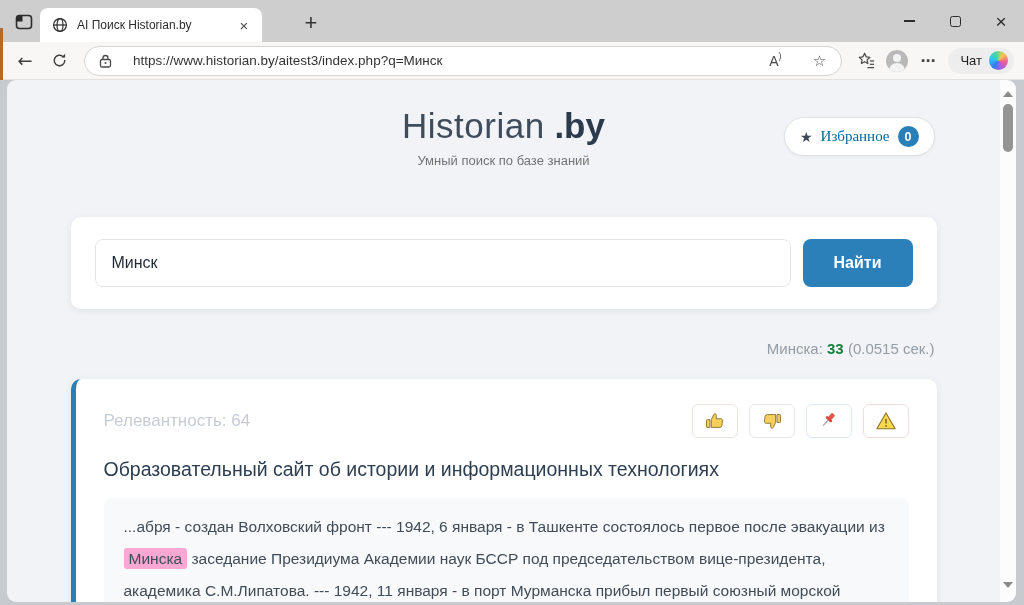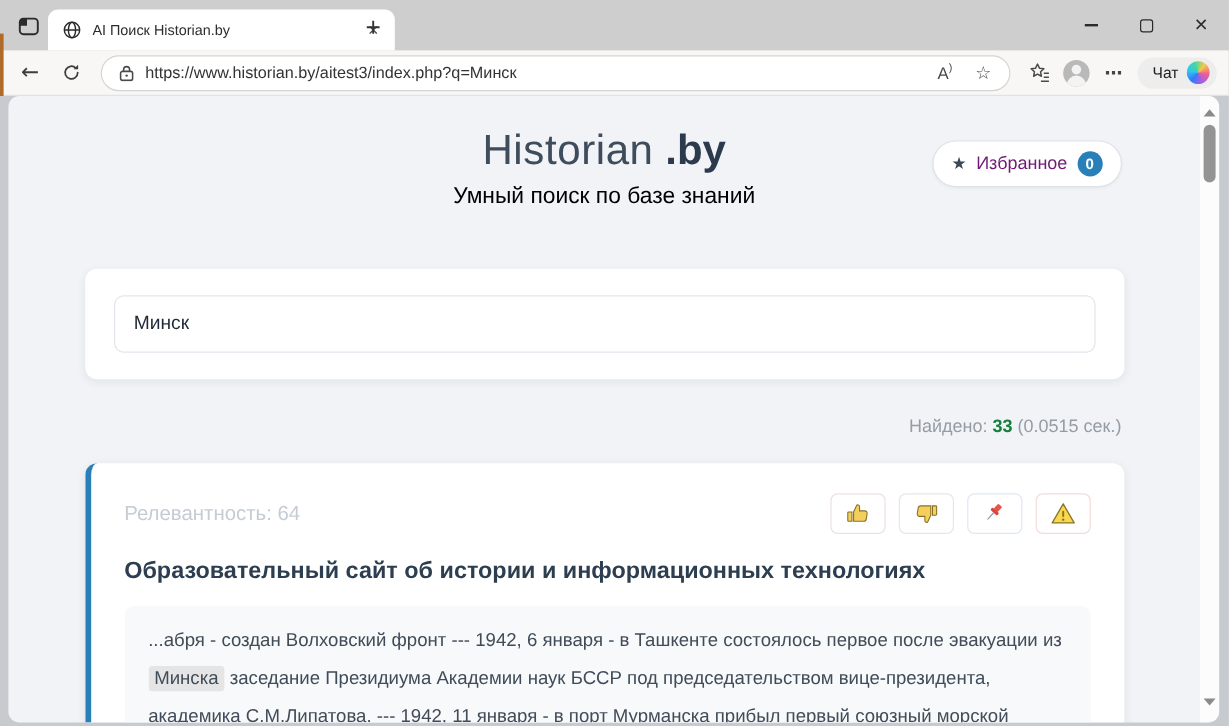--- a/index.html
+++ b/index.html
@@ -3,33 +3,33 @@
 <meta charset="utf-8">
 <style>
   * { margin:0; padding:0; box-sizing:border-box; }
   html,body { width:1024px; height:605px; overflow:hidden; }
   body { font-family:"Liberation Sans","DejaVu Sans",sans-serif; background:#cfcfcf; position:relative; }
 
   
   .tabstrip { position:absolute; top:0; left:0; width:1024px; height:42px; background:#cecece; }
   .edge-sliver { position:absolute; left:0; top:28px; width:3px; height:52px; background:#b06a2a; z-index:5; }
   .tab-actions { position:absolute; left:12px; top:10px; width:24px; height:24px; display:flex; align-items:center; justify-content:center; cursor:pointer; }
-  .tab { position:absolute; left:40px; top:8px; width:289px; height:34px; background:#fff; border-radius:8px 8px 0 0; display:flex; align-items:center; padding:0 8px 0 12px; gap:9px; }
+  .tab { position:absolute; left:40px; top:8px; width:222px; height:34px; background:#fff; border-radius:8px 8px 0 0; display:flex; align-items:center; padding:0 8px 0 12px; gap:9px; }
   .tab-title { flex:1; font-size:12px; color:#2d2d2d; white-space:nowrap; overflow:hidden; }
   .tab-close { width:20px; height:20px; display:flex; align-items:center; justify-content:center; font-size:15px; color:#4a4a4a; border-radius:4px; cursor:pointer; }
   .new-tab { position:absolute; left:296px; top:8px; width:30px; height:30px; display:flex; align-items:center; justify-content:center; font-size:22px; font-weight:300; color:#333; cursor:pointer; }
   .win-controls { position:absolute; right:0; top:0; height:42px; display:flex; }
   .win-btn { width:46px; height:42px; display:flex; align-items:center; justify-content:center; cursor:pointer; }
   .min-bar { width:11px; height:1.4px; background:#2b2b2b; display:block; }
   .max-box { width:11px; height:11px; border:1.4px solid #2b2b2b; border-radius:2.5px; display:block; }
   .close-x { font-size:19px; color:#2b2b2b; line-height:1; }
 
   .toolbar { position:absolute; top:42px; left:0; width:1024px; height:38px; background:#f8f7f6; display:flex; align-items:center; padding:0 10px 0 12px; gap:8px; border-bottom:1px solid #e4e2e0; }
   .nav-btn { width:26px; height:26px; display:flex; align-items:center; justify-content:center; color:#3d3d3d; font-size:18px; cursor:pointer; font-family:"DejaVu Sans",sans-serif; }
-  .addr { flex:1; height:30px; background:#fff; border:1px solid #d4d4d4; border-radius:16px; display:flex; align-items:center; padding:0 10px 0 12px; gap:8px; margin:0 4px; }
+  .addr { flex:1; height:30px; background:#fff; border:1px solid #d4d4d4; border-radius:16px; display:flex; align-items:center; padding:0 10px 0 12px; gap:20px; margin:0 4px; }
   .addr-url { flex:1; font-size:13.5px; color:#333; white-space:nowrap; overflow:hidden; }
   .addr-ico { display:flex; align-items:center; justify-content:center; width:24px; height:24px; cursor:pointer; color:#4a4a4a; }
   .read-aloud { font-size:14px; color:#4a4a4a; position:relative; }
   .read-aloud i { font-style:normal; font-size:9px; position:relative; top:-5px; }
   .star-o { font-size:15px; color:#4a4a4a; font-family:"DejaVu Sans",sans-serif; }
   .avatar { width:22px; height:22px; border-radius:50%; background:#b9b9b9; position:relative; overflow:hidden; cursor:pointer; }
   .avatar::before { content:""; position:absolute; left:7px; top:4px; width:8px; height:8px; border-radius:50%; background:#f3f3f3; }
   .avatar::after { content:""; position:absolute; left:3px; top:13px; width:16px; height:10px; border-radius:8px 8px 0 0; background:#f3f3f3; }
   .dots { font-size:15px; letter-spacing:1px; color:#444; cursor:pointer; padding:0 4px; font-weight:bold; }
   .chat-pill { height:26px; background:#ededee; border-radius:14px; display:flex; align-items:center; gap:7px; padding:0 6px 0 12px; cursor:pointer; }
@@ -44,48 +44,48 @@
   .sb-thumb { position:absolute; top:24px; left:3px; width:10px; height:48px; border-radius:5px; background:#949494; cursor:pointer; }
   .sb-down { position:absolute; bottom:14px; left:3px; width:0; height:0; border-left:5px solid transparent; border-right:5px solid transparent; border-top:6px solid #8a8a8a; cursor:pointer; }
 
   .page { position:absolute; top:0; left:0; right:16px; bottom:0; overflow:hidden; }
   .container { width:866px; margin:24px auto 0; position:relative; }
 
   .site-header { position:relative; text-align:center; padding-top:2px;margin-top:16px; }
   .logo { font-size:35px; color:#3e4c5c; }
   .logo-main { font-weight:300; letter-spacing:0.5px; }
   .logo-suffix { font-weight:800; color:#2b3a4d; }
-  .tagline { margin-top:7px; font-size:19px; color:#000000; }
+  .tagline { margin-top:7px; font-size:13px; color:#737373; }
   .fav-pill { position:absolute; top:13px; right:2px; background:#fff; border:1px solid #dfe3e8; border-radius:20px; padding:8px 15px; display:flex; align-items:center; gap:8px; cursor:pointer; box-shadow:0 1px 3px rgba(0,0,0,.05); }
   .fav-star { font-size:14px; color:#3c4856; font-family:"DejaVu Sans",sans-serif; }
-  .fav-label { font-size:15px; color:#701a75; }
+  .fav-label { font-size:15px; color:#0369a1;font-family:Liberation Serif, serif; }
   .fav-badge { min-width:21px; height:21px; border-radius:11px; background:#2980b9; color:#fff; font-size:12.5px; font-weight:bold; display:flex; align-items:center; justify-content:center; padding:0 6px; }
 
   .search-card { margin-top:49px; background:#fff; border-radius:10px; box-shadow:0 2px 8px rgba(30,40,60,.07); padding:22px 24px; display:flex; gap:12px;justify-content:space-between; }
   .search-input { flex:1; height:48px; border:1px solid #e2e6eb; border-radius:8px; padding:0 16px; font-size:16px; color:#1f2a36; font-family:inherit; outline:none; background:#fff; }
   .search-btn { width:110px; height:48px; border:none; border-radius:8px; background:#2b80ba; color:#fff; font-size:16px; font-weight:bold; font-family:inherit; cursor:pointer; }
 
   .results-meta { margin-top:31px; text-align:right; font-size:15px; color:#949ca6; padding-right:2px; }
   .results-count { font-weight:bold; color:#15803d; }
 
   .result-card { margin-top:22px; background:#fff; border-radius:10px; border-left:5px solid #2980b9; box-shadow:0 2px 8px rgba(30,40,60,.07); padding:25px 28px 40px; min-height:300px; }
   .result-toprow { display:flex; align-items:center; justify-content:space-between; }
   .relevance { font-size:17px; color:#c5ccd4; }
   .actions { display:flex; gap:11px; }
   .action-btn { width:46px; height:34px; background:#fff; border-radius:6px; display:flex; align-items:center; justify-content:center; cursor:pointer; }
   .action-btn svg { width:22px; height:22px; }
   .b-like { border:1px solid #ece2e0; }
   .b-dislike { border:1px solid #e9e7e5; }
   .b-pin { border:1px solid #dfe9f2; }
   .b-warn { border:1px solid #f3dcdc; }
 
-  .result-title { margin-top:18px; font-size:19.5px; font-weight:bold; color:#2c3e50; line-height:1.42; }
+  .result-title { margin-top:18px; font-size:19.5px; font-weight:normal; color:#2c3e50; line-height:1.42; }
   .result-title .url { display:block; }
   .snippet { margin-top:14px; background:#f7f9fa; border-radius:8px; padding:13px 20px 20px; font-size:15.5px; color:#414c59; line-height:2.08; }
-  .hl { background:#e5e5e5; padding:2px 5px; border-radius:3px; }
+  .hl { background:#f9a8d4; padding:2px 5px; border-radius:3px; }
 
   svg { display:block; }
 </style>
 </head>
 <body>
 
 <div class="tabstrip">
   <div class="tab-actions">
     <svg width="20" height="20" viewBox="0 0 20 20">
         <rect x="2.5" y="3.5" width="15" height="13" rx="3" fill="none" stroke="#2b2b2b" stroke-width="1.6"></rect>
@@ -170,24 +170,25 @@
           <div class="tagline">Умный поиск по базе знаний</div>
           <div class="fav-pill">
             <span class="fav-star">★</span>
             <span class="fav-label">Избранное</span>
             <span class="fav-badge">0</span>
           </div>
         </div>
 
         <div class="search-card">
           <input class="search-input" type="text" value="Минск" style="">
+          <button class="search-btn">Найти</button>
         </div>
 
         <div class="results-meta">
-          <span>Найдено: </span><span class="results-count">33</span><span> (0.0515 сек.)</span>
+          <span>Минска: </span><span class="results-count">33</span><span> (0.0515 сек.)</span>
         </div>
 
         <div class="result-card">
           <div class="result-toprow">
             <span class="relevance">Релевантность: 64</span>
             <div class="actions">
               <div class="action-btn b-like">
                 <svg viewBox="0 0 24 24">
                     <path d="M3.5 10.5h3V19h-3a.8.8 0 0 1-.8-.8v-6.9a.8.8 0 0 1 .8-.8z" fill="#f4cf5e" stroke="#8a7227" stroke-width="1"></path>
                     <path d="M8 19v-8.5l2.6-5.6c.3-.7 1.1-1 1.8-.7.6.2 1 .8 1 1.4v3.9h4.9c1.2 0 2.1 1.1 2 2.3l-.8 5.2A2.4 2.4 0 0 1 17.1 19z" fill="#f4cf5e" stroke="#8a7227" stroke-width="1"></path>

